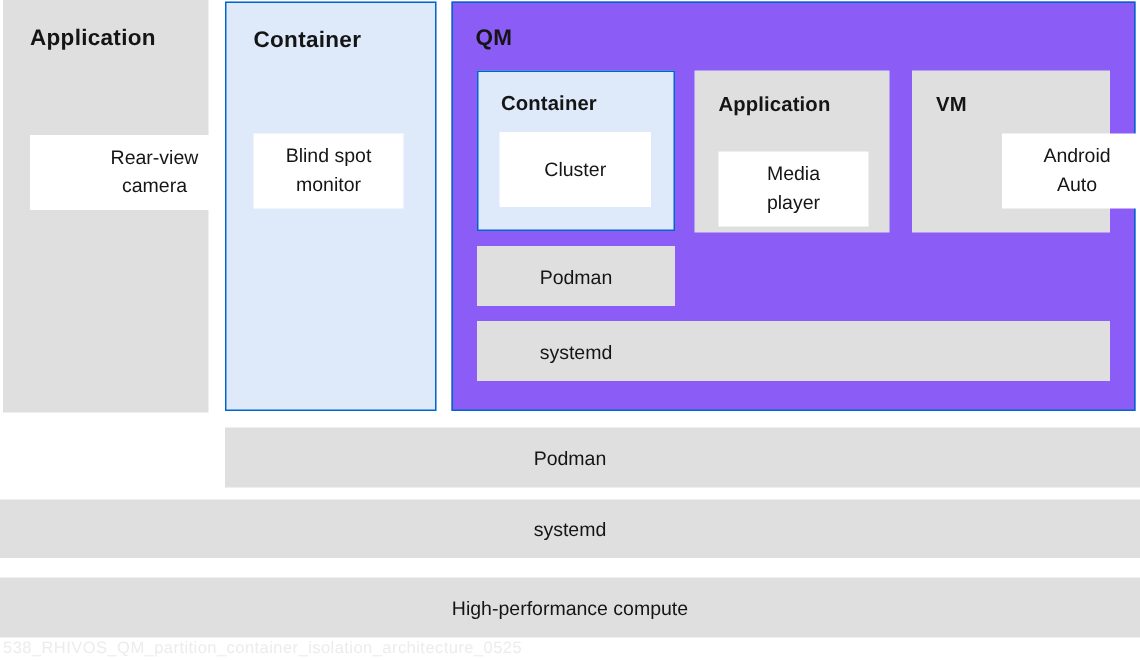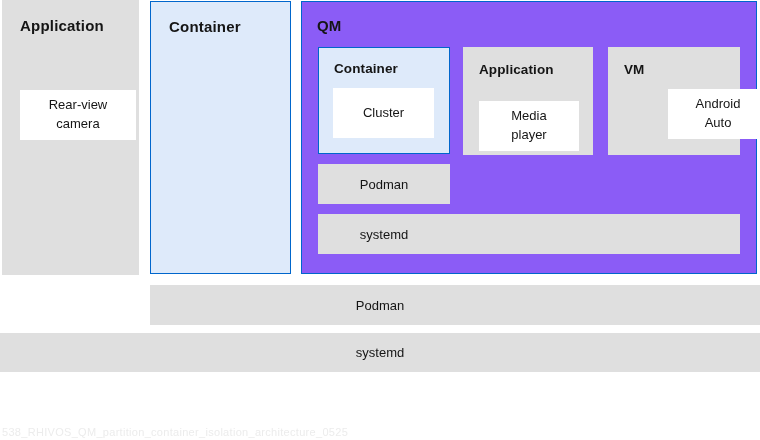--- a/index.html
+++ b/index.html
@@ -79,26 +79,28 @@
     white-space: nowrap;
   }
 </style>
 </head>
 <body>
 
 <div class="abs" style="left:0;top:0;width:760px;height:440px;">
 
   <div class="abs gray-box" style="left:2px;top:0;width:137px;height:275px;">
     <div class="section-title" style="left:18px;top:17px;">Application</div>
-    <div class="white-item" style="left:18px;top:90px;width:116px;height:50px;">Rear-view
+    <div class="white-item" style="left:18px;top:90px;width:84px;height:50px;padding-left:41px;">Rear-view
 camera</div>
   </div>
 
   <div class="abs blue-box" style="left:150px;top:1px;width:141px;height:273px;">
     <div class="section-title" style="left:18px;top:16px;">Container</div>
+    <div class="white-item" style="left:18px;top:87px;width:100px;height:50px;">Blind spot
+monitor</div>
   </div>
 
   <div class="abs outline-box" style="left:301px;top:1px;width:456px;height:273px;">
     <div class="section-title" style="left:15px;top:15px;">QM</div>
 
     <div class="abs blue-box" style="left:16px;top:45px;width:132px;height:107px;">
       <div class="sub-title" style="left:15px;top:13px;">Container</div>
       <div class="white-item" style="left:14px;top:40px;width:101px;height:50px;">Cluster</div>
     </div>
 
@@ -126,16 +128,20 @@
   <div class="row" style="top:285px;height:40px;">
     <div class="row-bar" style="left:150px;right:0;"></div>
     <div class="row-label">Podman</div>
   </div>
 
   <div class="row" style="top:333px;height:39px;">
     <div class="row-bar" style="left:0;right:0;"></div>
     <div class="row-label">systemd</div>
   </div>
 
+  <div class="row" style="top:385px;height:40px;">
+    <div class="row-bar" style="left:0;right:0;"></div>
+    <div class="row-label">High-performance compute</div>
+  </div>
 
   <div class="watermark">538_RHIVOS_QM_partition_container_isolation_architecture_0525</div>
 
 </div>
 
 </body></html>

